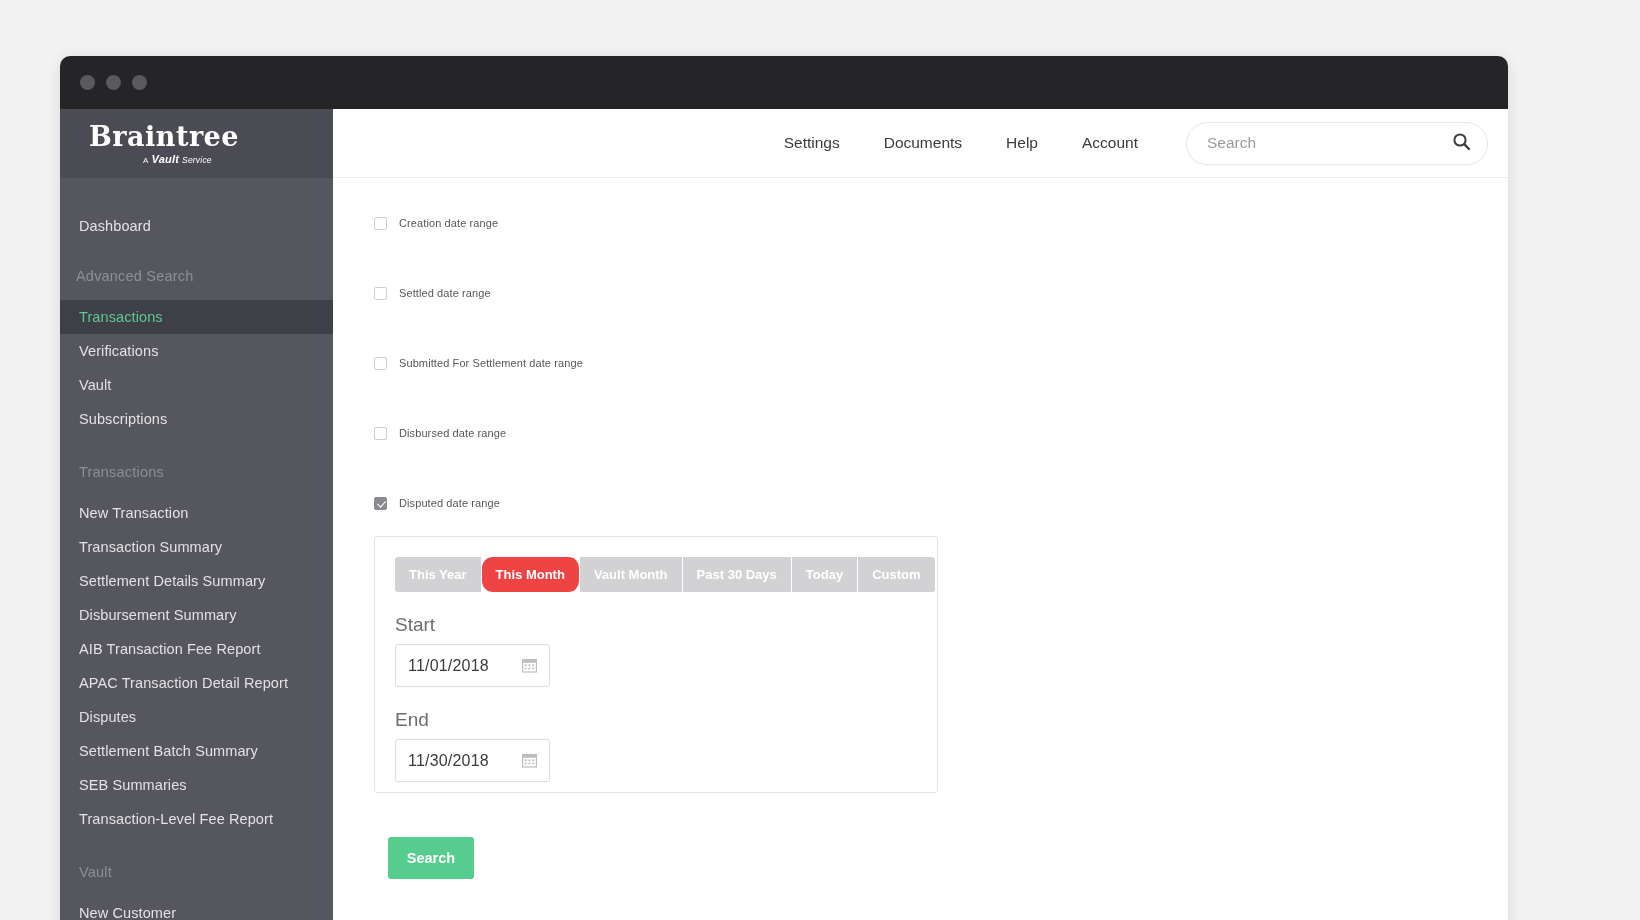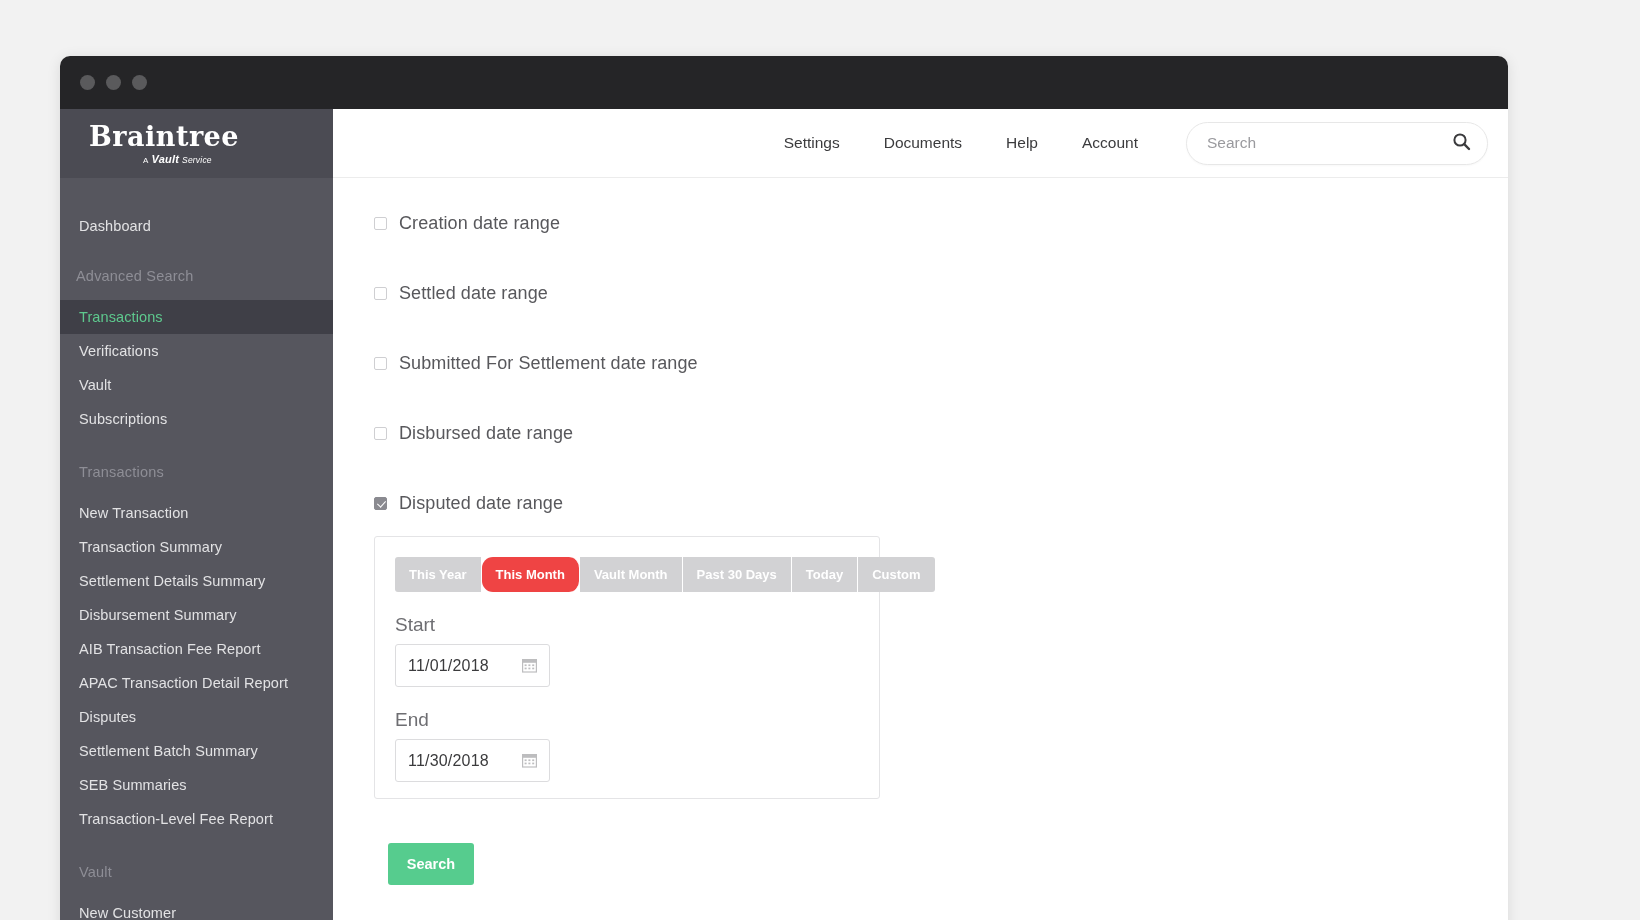--- a/index.html
+++ b/index.html
@@ -176,31 +176,31 @@
     position: absolute;
     left: 3.5px;
     top: 1px;
     width: 4px;
     height: 7px;
     border: solid #ffffff;
     border-width: 0 1.6px 1.6px 0;
     transform: rotate(42deg);
   }
   .check-label {
-    font-size: 18px;
+    font-size: 11px;
     color: #58585c;
     letter-spacing: 0.1px;
   }
 
   
   .panel {
-    width: 506px;
+    width: 564px;
     border: 1px solid #e4e4e6;
     border-radius: 3px;
-    padding: 20px 20px 16px 20px;
+    padding: 20px 20px 10px 20px;
     margin-top: -26px;
     margin-bottom: 44px;
   }
   .tabs { display: flex; }
   .tab {
     background: #d2d2d4;
     color: #ffffff;
     font-size: 13px;
     font-weight: bold;
     padding: 10px 14px;

